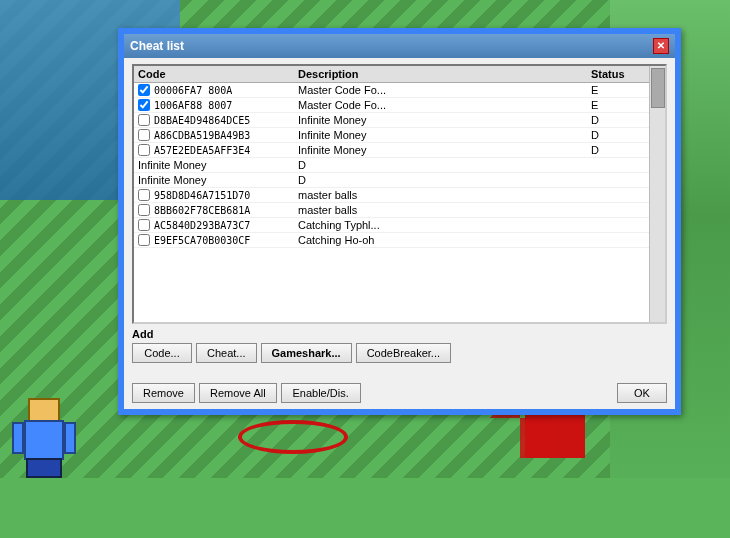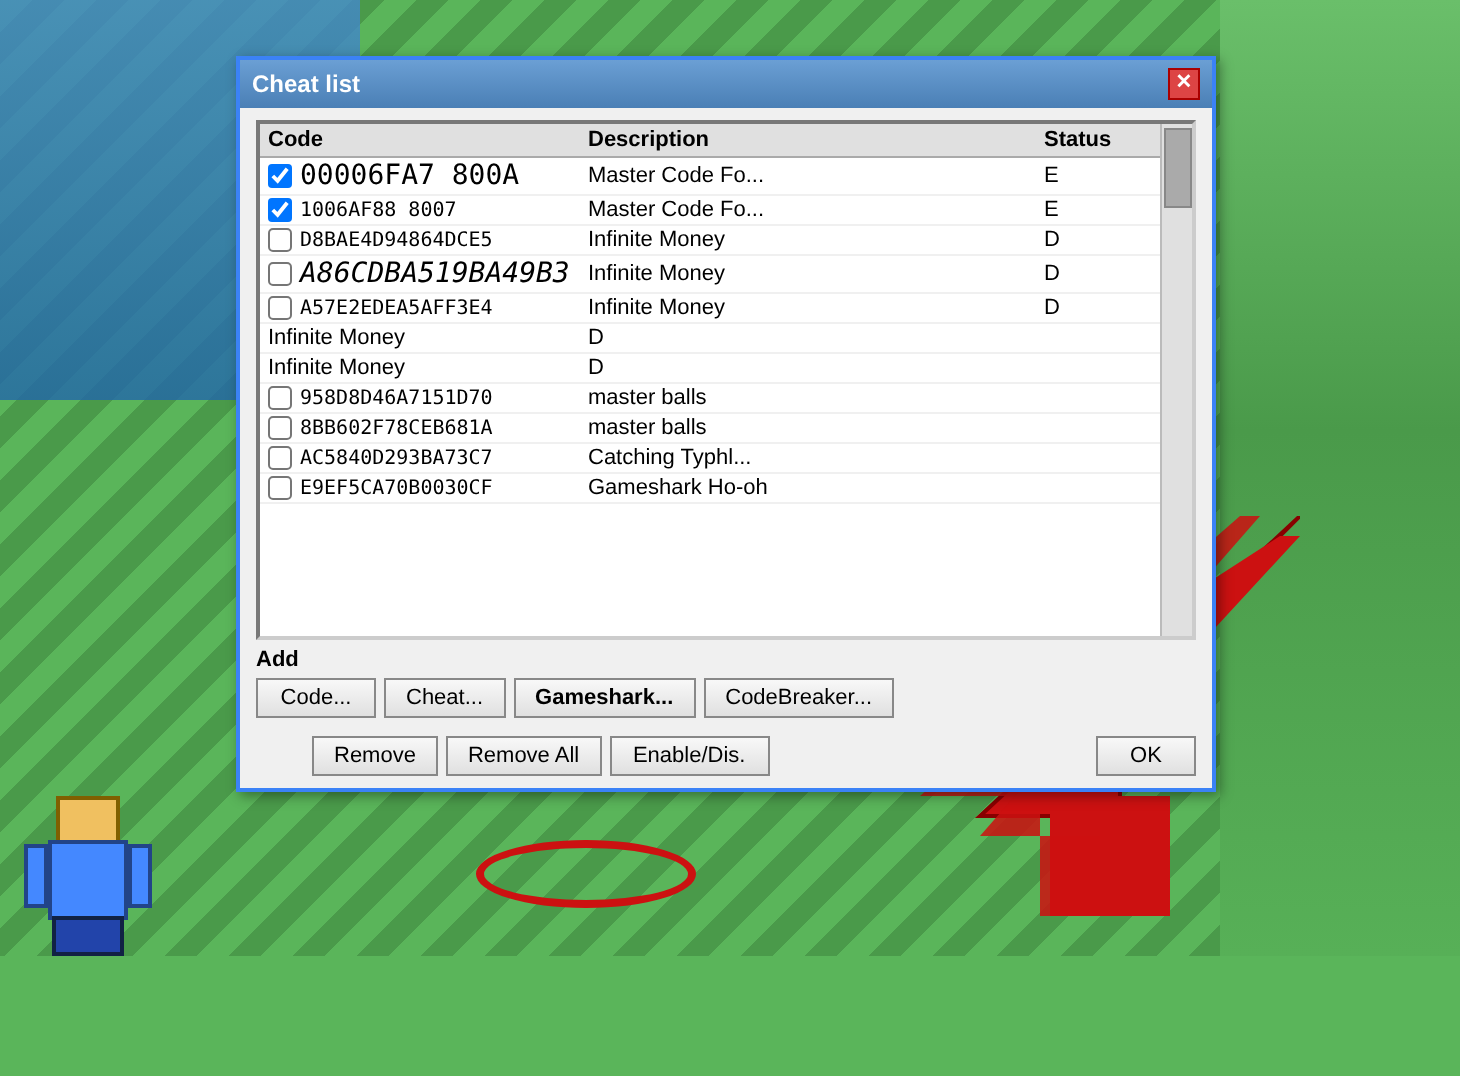--- a/index.html
+++ b/index.html
@@ -69,23 +69,23 @@
       left: 238px;
       z-index: 6;
       pointer-events: none;
     }
 
     
     .dialog {
       position: absolute;
       top: 28px;
       left: 118px;
-      width: 490px;
+      width: 563px;
       background: #f0f0f0;
-      border: 2px solid #3b82f6;
+      border: 6px solid #3b82f6;
       box-shadow: 2px 2px 6px rgba(0,0,0,0.4);
       z-index: 10;
     }
 
     .dialog-titlebar {
       background: linear-gradient(180deg, #6b9fd4 0%, #4a7fb5 100%);
       padding: 4px 6px;
       display: flex;
       align-items: center;
       justify-content: space-between;
@@ -208,28 +208,27 @@
 
     .add-label {
       font-size: 11px;
       font-weight: bold;
       margin-bottom: 3px;
     }
 
     .buttons-row {
       display: flex;
       gap: 4px;
-      margin-bottom: 9px;
+      margin-bottom: 20px;
     }
 
     .buttons-row2 {
       display: flex;
       gap: 0;
       justify-content: flex-end;
-      margin-left: 28px;
     }
 
     .btn {
       padding: 3px 10px;
       font-size: 11px;
       background: linear-gradient(180deg, #f8f8f8, #e0e0e0);
       border: 1px solid #888;
       cursor: pointer;
       min-width: 60px;
       text-align: center;
@@ -333,21 +332,21 @@
       <div class="table-header">
         <div>Code</div>
         <div>Description</div>
         <div>Status</div>
       </div>
       <div class="table-body">
 
       <div class="table-row">
             <div class="cell-code">
               <input type="checkbox" checked="" style="">
-              <span style="font-family: monospace; font-size: 14px;">00006FA7 800A</span>
+              <span style="font-family: monospace; font-size: 10px;">00006FA7 800A</span>
             </div>
             <div style="font-size: 11px;">Master Code Fo...</div>
             <div style="font-size: 11px;">E</div>
           </div>
           <div class="table-row">
             <div class="cell-code">
               <input type="checkbox" checked="" style="">
               <span style="font-family: monospace; font-size: 10px;">1006AF88 8007</span>
             </div>
             <div style="font-size: 11px;">Master Code Fo...</div>
@@ -357,21 +356,21 @@
             <div class="cell-code">
               <input type="checkbox" style="">
               <span style="font-family: monospace; font-size: 10px;">D8BAE4D94864DCE5</span>
             </div>
             <div style="font-size: 11px;">Infinite Money</div>
             <div style="font-size: 11px;">D</div>
           </div>
           <div class="table-row">
             <div class="cell-code">
               <input type="checkbox" style="">
-              <span style="font-family: monospace; font-size: 14px; font-style: italic;">A86CDBA519BA49B3</span>
+              <span style="font-family: monospace; font-size: 10px;">A86CDBA519BA49B3</span>
             </div>
             <div style="font-size: 11px;">Infinite Money</div>
             <div style="font-size: 11px;">D</div>
           </div>
           <div class="table-row">
             <div class="cell-code">
               <input type="checkbox" style="">
               <span style="font-family: monospace; font-size: 10px;">A57E2EDEA5AFF3E4</span>
             </div>
             <div style="font-size: 11px;">Infinite Money</div>
@@ -407,21 +406,21 @@
               <span style="font-family: monospace; font-size: 10px;">AC5840D293BA73C7</span>
             </div>
             <div style="font-size: 11px;">Catching Typhl...</div>
             <div style="font-size: 11px;"></div>
           </div>
           <div class="table-row">
             <div class="cell-code">
               <input type="checkbox" style="">
               <span style="font-family: monospace; font-size: 10px;">E9EF5CA70B0030CF</span>
             </div>
-            <div style="font-size: 11px;">Gameshark Ho-oh</div>
+            <div style="font-size: 11px;">Catching Ho-oh</div>
             <div style="font-size: 11px;"></div>
           </div>
         </div>
       <div class="scrollbar-area">
         <div class="scrollbar-thumb"></div>
       </div>
     </div>
 
     <div class="bottom-section">
 

